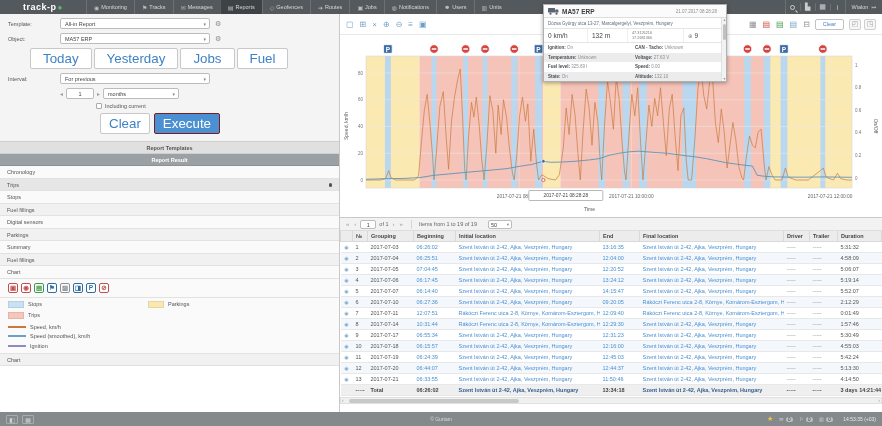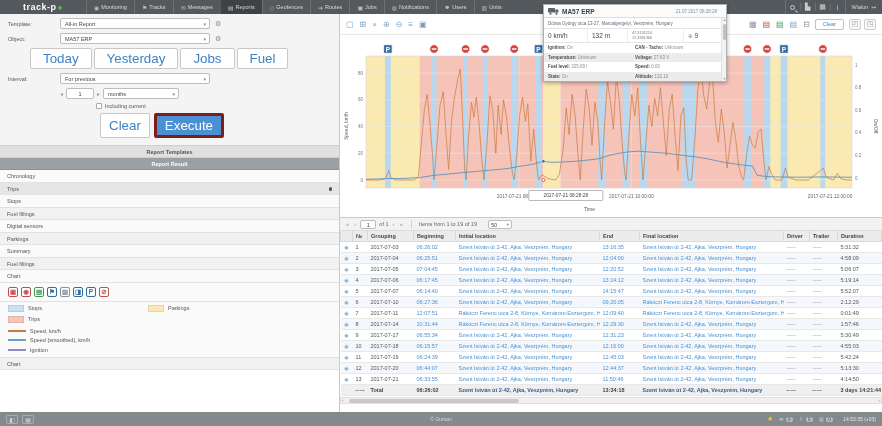--- a/index.html
+++ b/index.html
@@ -42,21 +42,21 @@
     color:#3f82c4; padding:2px 12px; }
   .spin-row { display:flex; align-items:center; gap:3px; margin-left:52px; }
   .arr { color:#9aa0a4; font-size:6px; }
   .numbox { width:28px; height:11px; background:#fff; border:1px solid #bcbcbc; border-radius:2px;
     text-align:center; line-height:10px; color:#444; }
   .select.small { width:76px; }
   .chk-row { display:flex; align-items:center; gap:3px; margin:4px 0 4px 88px; }
   .chk { width:6px; height:6px; border:1px solid #aaa; background:#fff; border-radius:1px; }
   .act-row { display:flex; gap:4px; margin:2px 0 4px 92px; }
   .btn-clear { background:#fff; border:1px solid #c8c8c8; border-radius:2px; color:#3f82c4; padding:2px 8px; }
-  .btn-exec { background:#4a90d2; border:3px solid #7f1d1d; border-radius:2px; color:#fff; padding:2px 8px; }
+  .btn-exec { background:#4a90d2; border:1px solid #7f1d1d; border-radius:2px; color:#fff; padding:2px 8px; }
   .sec-h1 { background:#e0e0e0; border-top:1px solid #cfcfcf; border-bottom:1px solid #cfcfcf;
     color:#555; font-weight:bold; text-align:center; padding:2.5px 0; }
   .sec-h2 { background:#9aa0a3; border-bottom:1px solid #8b9194; color:#fff; font-weight:bold;
     text-align:center; padding:2.5px 0; }
   .rlist { }
   .ritem { position:relative; height:12.5px; line-height:12.5px; padding-left:7px;
     border-bottom:1px solid #e2e2e2; background:#fafafa; color:#555; }
   .ritem:nth-child(even){ background:#f1f1f1; }
   .ritem.active { background:#e6e6e6; }
   .ritem .dot { display:none; position:absolute; right:7px; top:4.5px; width:3.5px; height:3.5px;

